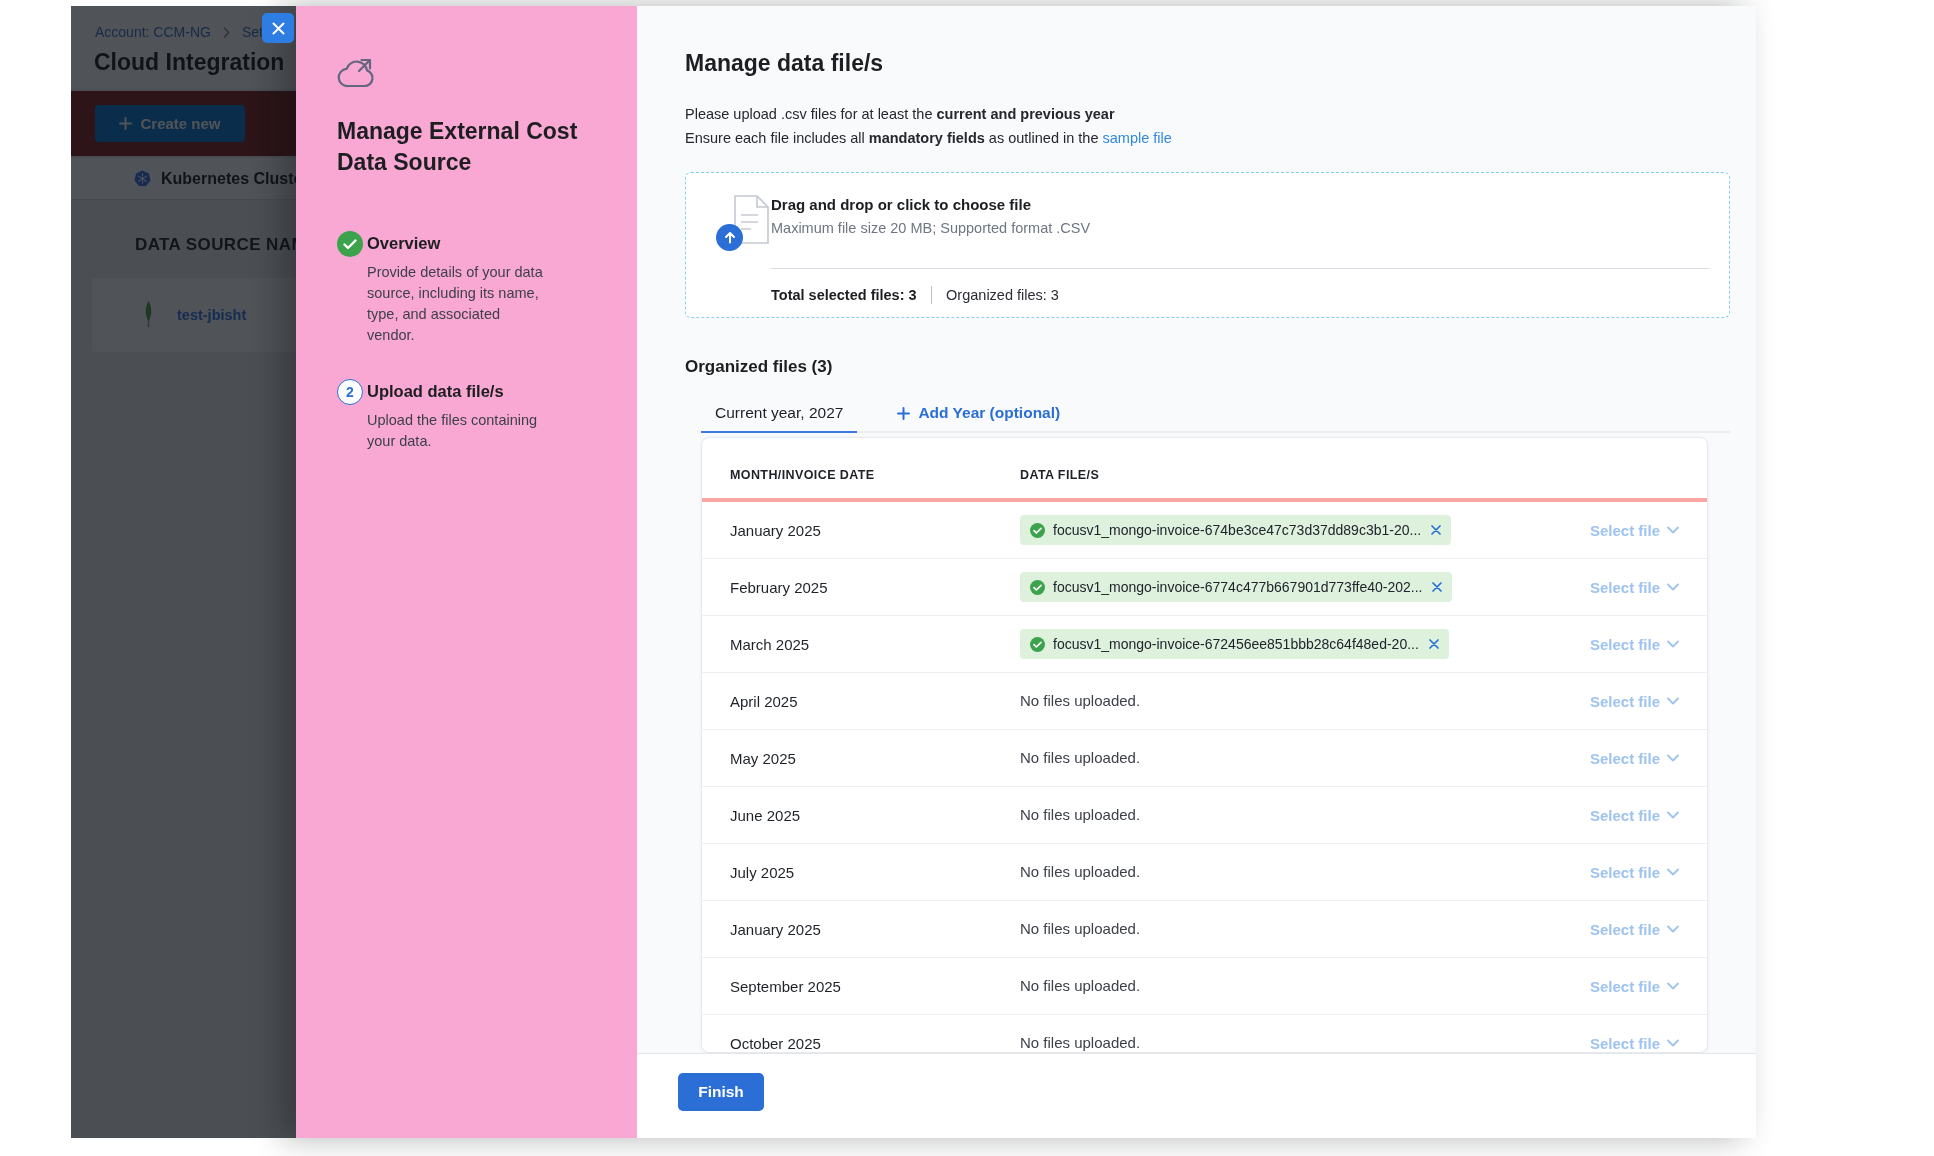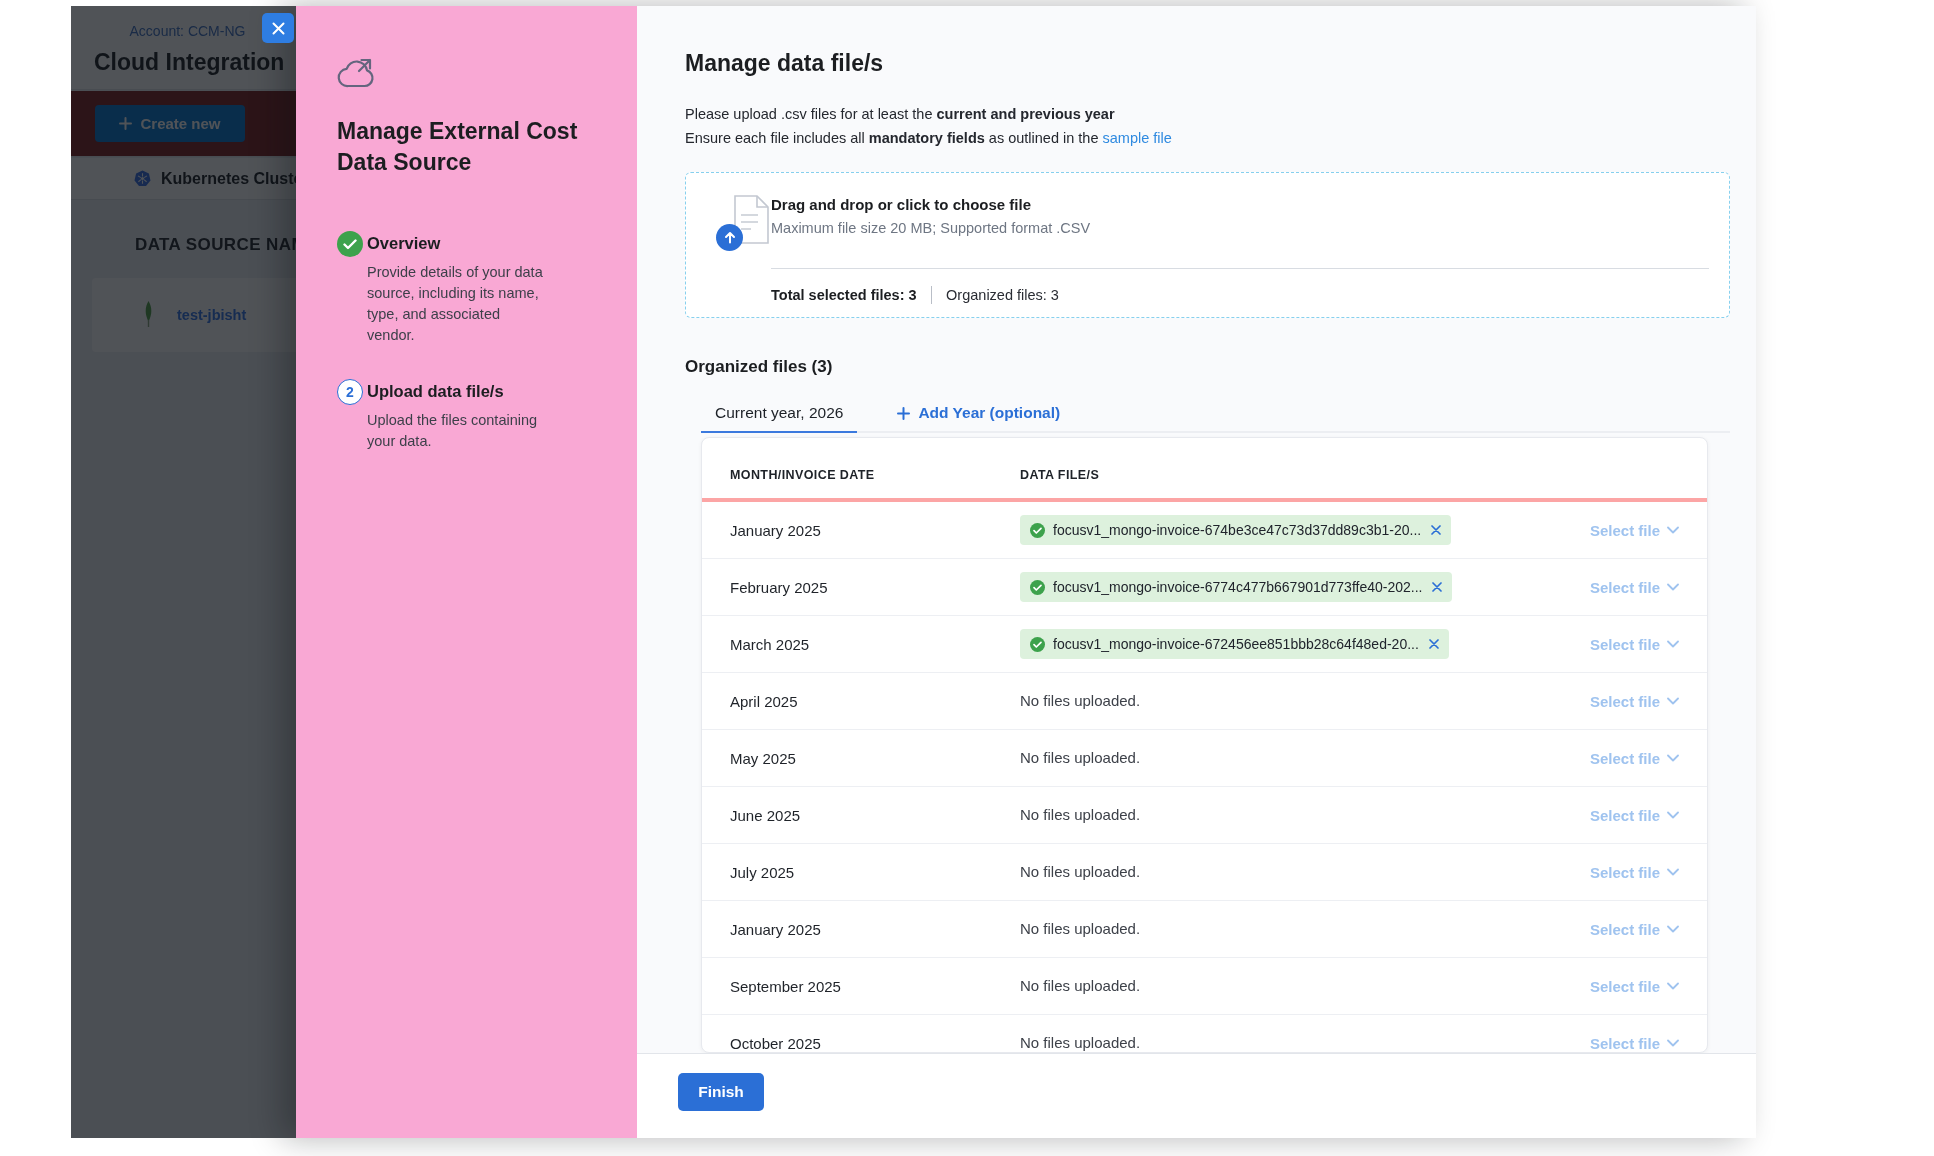--- a/index.html
+++ b/index.html
@@ -8,21 +8,21 @@
 
   .app { position:absolute; left:71px; top:6px; width:1685px; height:1132px; }
 
   
   .bg-page { position:absolute; left:0; top:0; width:225px; height:1132px;
     background:#eef0f3; overflow:hidden; }
   .bp-header { position:absolute; left:0; top:0; width:400px; height:84px;
     background:#fff; border-bottom:1px solid #e1e4e9; }
   .breadcrumb { position:absolute; left:24px; top:17px; width:185px; height:18px;
     font-size:14px; color:#3d6fc2; white-space:nowrap; overflow:hidden;
-    display:flex; align-items:center; gap:12px;flex-direction:column; }
+    display:flex; align-items:center; gap:12px; }
   .crumb-chev { stroke:#8b919b; }
   .bp-title { position:absolute; left:23px; top:43px; font-size:23px; font-weight:700; color:#1b1e23; }
   .bp-toolbar { position:absolute; left:0; top:85px; width:400px; height:66px;
     background:#7f1d1d; border-bottom:1px solid #e1e4e9; }
   .create-btn { position:absolute; left:24px; top:14px; width:150px; height:37px;
     background:#0278d5; border:none; border-radius:4px; color:#fff; font-size:15px;
     font-weight:600; font-family:inherit; display:flex; align-items:center; justify-content:center; gap:8px; }
   .bp-tabs { position:absolute; left:0; top:152px; width:400px; height:42px; background:#fff;
     border-bottom:1px solid #dfe2e7; display:flex; align-items:center; padding-left:63px; gap:10px; }
   .bp-tabs .tab-label { font-size:16px; font-weight:600; color:#1b1e23; white-space:nowrap; }
@@ -212,21 +212,21 @@
         <div class="dz-stats">
           <span class="dz-total">Total selected files: 3</span>
           <span class="sep"></span>
           <span class="dz-organized">Organized files: 3</span>
         </div>
       </div>
 
       <h2 class="org-head">Organized files (3)</h2>
 
       <div class="tabs">
-        <div class="tab active">Current year, 2026</div>
+        <div class="tab active">Current year, 2027</div>
         <div class="tab add-year">
           <svg width="13" height="13" viewBox="0 0 13 13">
               <path d="M6.5 1v11M1 6.5h11" stroke="#2b6fd6" stroke-width="2" stroke-linecap="round"></path>
             </svg>
           <span>Add Year (optional)</span>
         </div>
       </div>
 
       <div class="card">
         <div class="thead">

